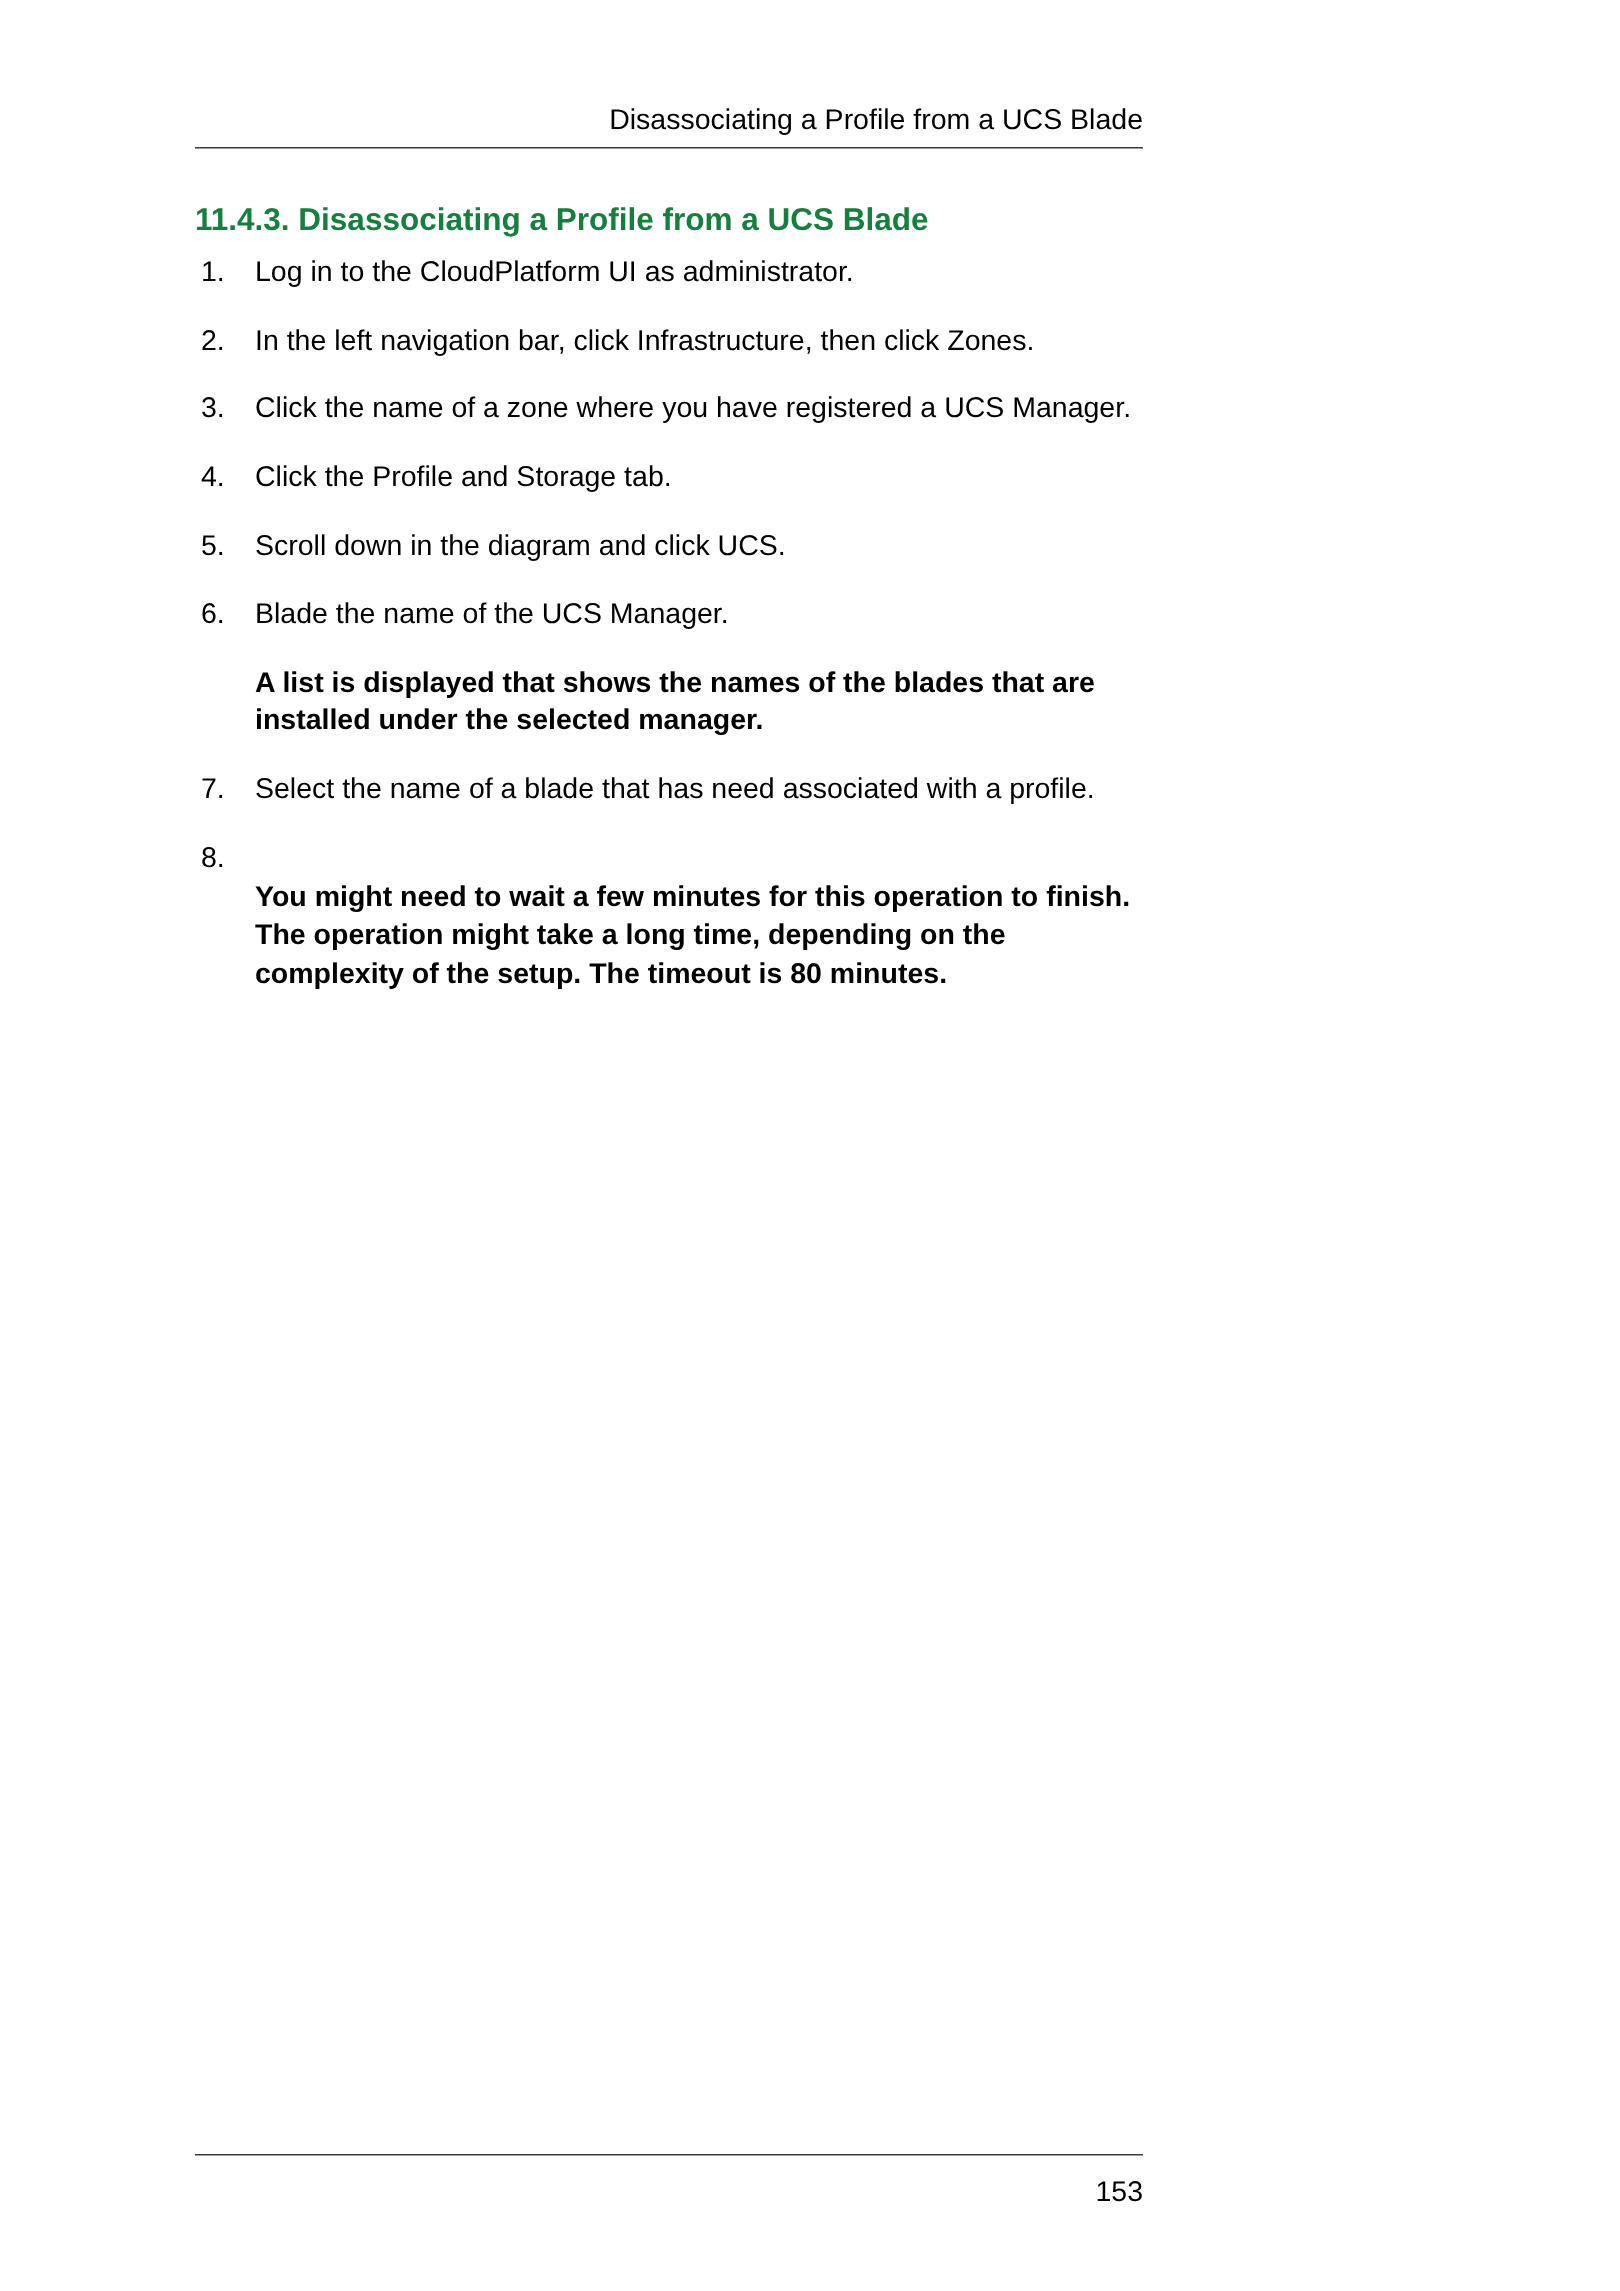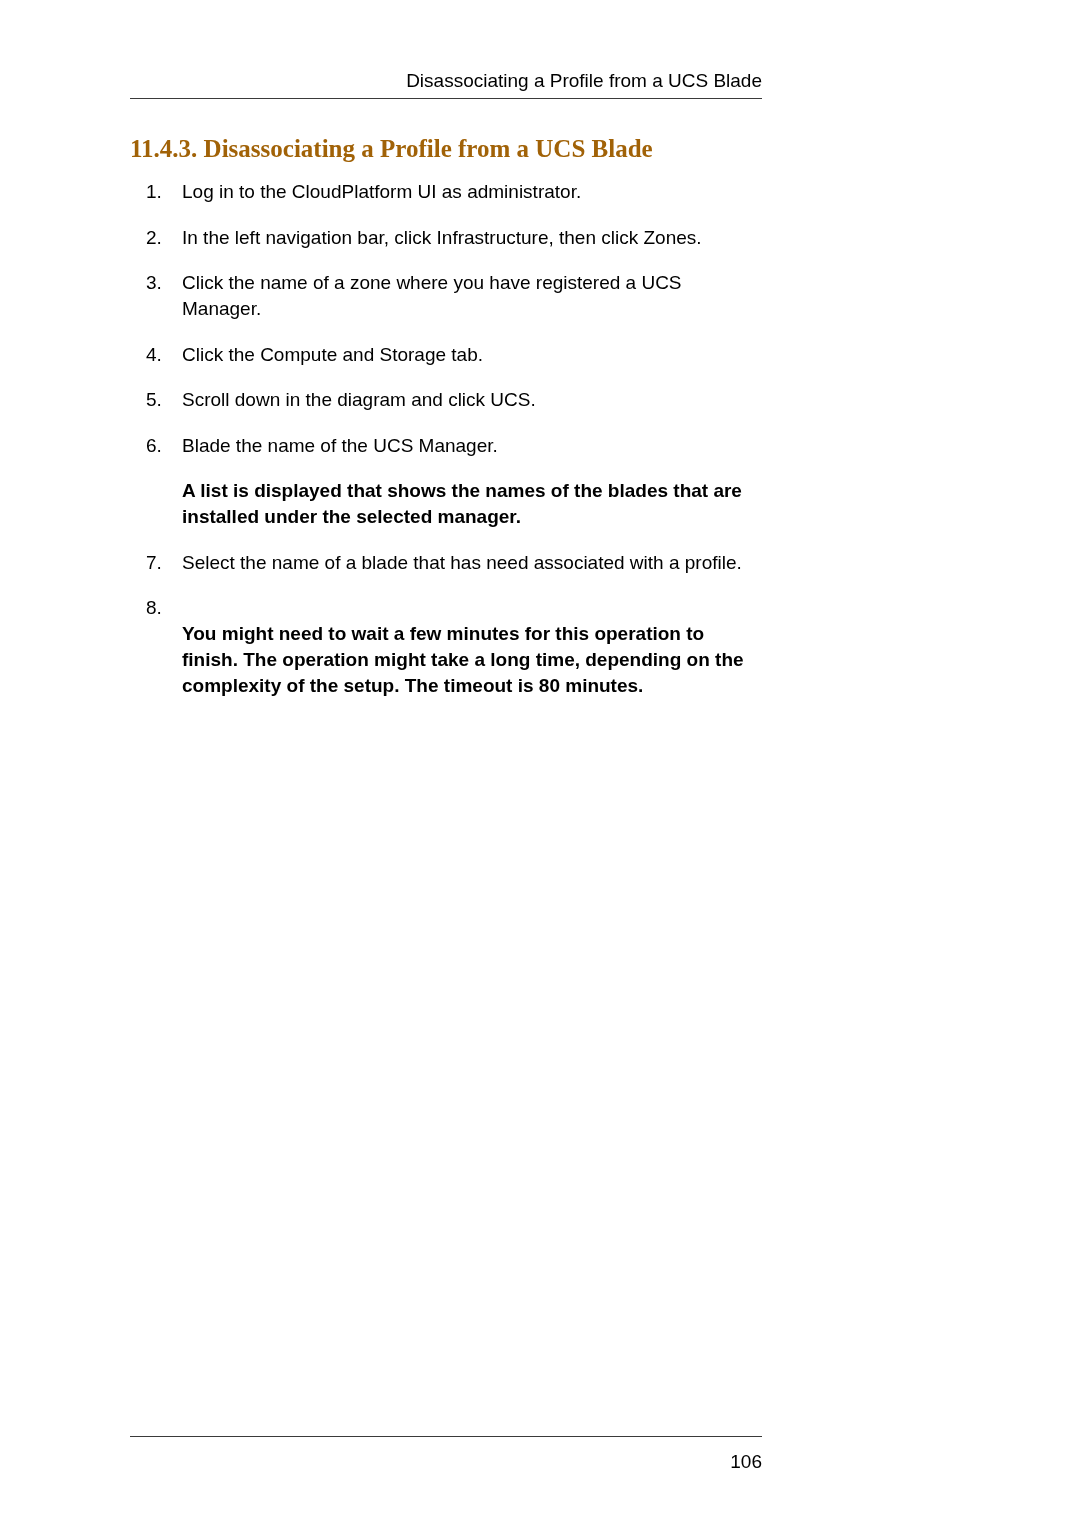--- a/index.html
+++ b/index.html
@@ -27,30 +27,29 @@
     text-align: right;
     font-size: 19px;
     color: #000000;
   }
   .header-rule {
     border: none;
     border-top: 1px solid #3a3a3a;
     margin: 6px 0 0 0;
   }
   .section-title {
-    font-size: 25px;
+    font-size: 21px;
     font-weight: bold;
-    color: #a16207;
+    color: #15803d;
     margin: 0 0 10px 0;
-    font-family: Liberation Serif, serif;
   }
   ol.steps {
     list-style: none;
     counter-reset: step;
-    margin: 16px;
+    margin: 4px;
     padding: 0;
   }
   ol.steps > li {
     counter-increment: step;
     position: relative;
     padding: 0 0 0 36px;
     margin-bottom: 20px;
     font-size: 19px;
     line-height: 1.35;
   }
@@ -104,33 +103,33 @@
     <li>
       <span>Log in to the CloudPlatform UI as administrator.</span>
     </li>
     <li>
       <span>In the left navigation bar, click Infrastructure, then click Zones.</span>
     </li>
     <li>
       <span>Click the name of a zone where you have registered a UCS Manager.</span>
     </li>
     <li>
-      <span>Click the Compute and Storage tab.</span>
+      <span>Click the Profile and Storage tab.</span>
     </li>
     <li>
       <span>Scroll down in the diagram and click UCS.</span>
     </li>
     <li>
       <span>Blade the name of the UCS Manager.</span>
       <div class="step-extra">A list is displayed that shows the names of the blades that are installed under the selected manager.</div>
     </li>
     <li>
       <span>Select the name of a blade that has need associated with a profile.</span>
     </li>
     <li style="padding-top:6px;">
       <div class="step-extra">You might need to wait a few minutes for this operation to finish. The operation might take a long time, depending on the complexity of the setup. The timeout is 80 minutes.</div>
     </li>
   </ol>
 
   <hr class="footer-rule">
-  <div class="page-number">106</div>
+  <div class="page-number">153</div>
 
 </div>
 
 </body></html>

